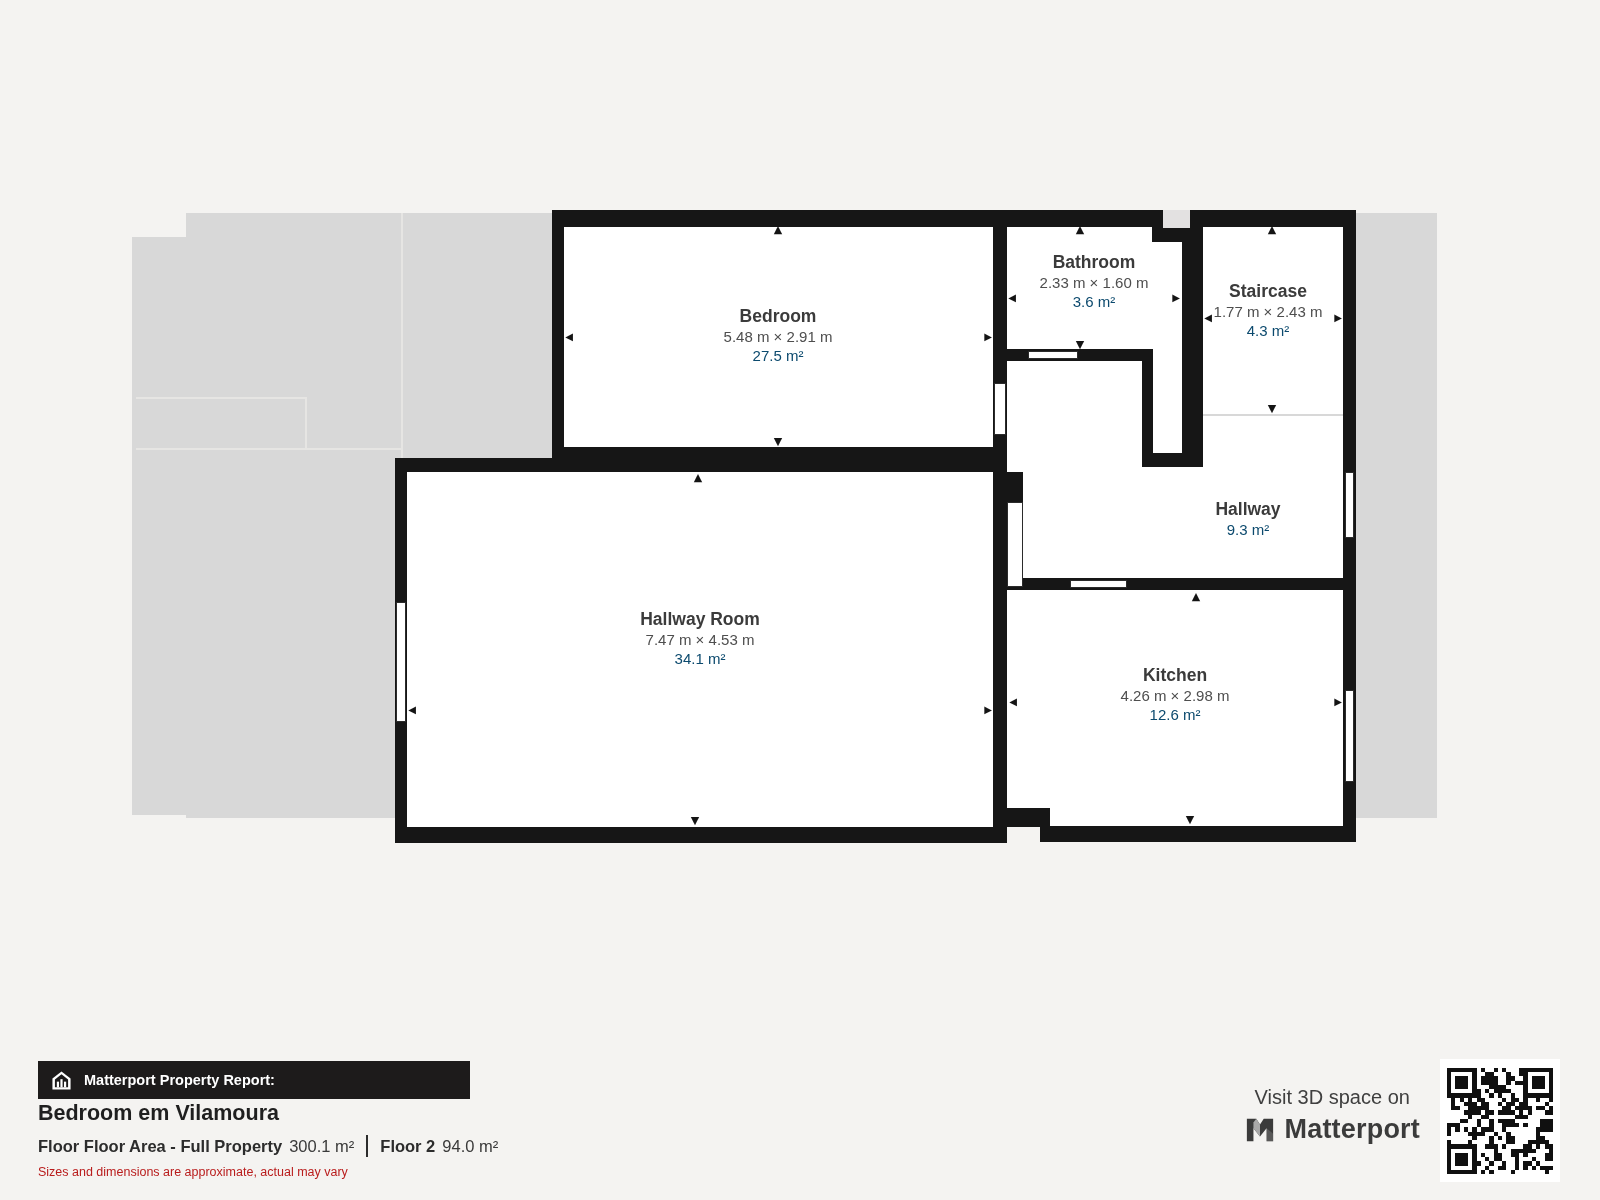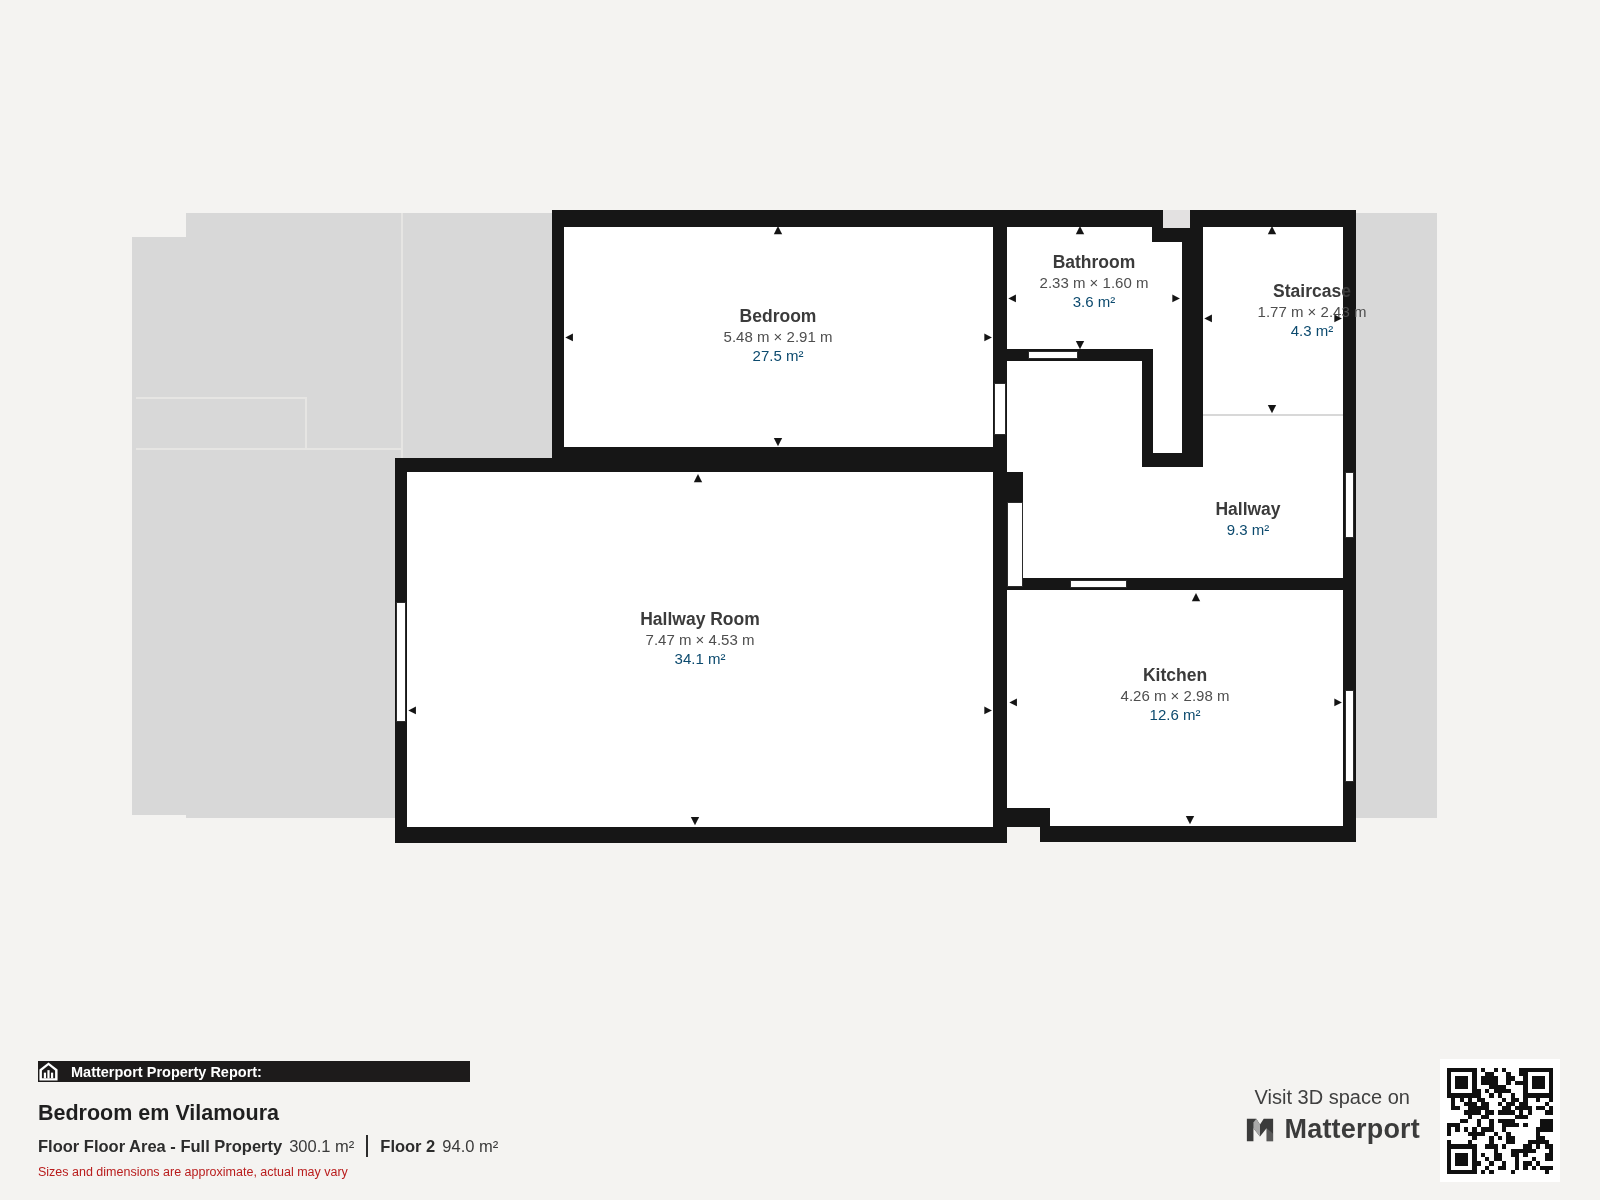--- a/index.html
+++ b/index.html
@@ -24,27 +24,27 @@
   .arr-down::before{content:"▼";}
   .arr-left::before{content:"◀";font-size:10px;}
   .arr-right::before{content:"▶";font-size:10px;}
   
   .room-label{position:absolute;transform:translate(-50%,-50%);text-align:center;white-space:nowrap;}
   .rname{font-weight:bold;font-size:17.5px;line-height:21px;color:#3b3b3b;}
   .rdim{font-size:15px;line-height:19px;color:#4e4e4e;}
   .rarea{font-size:15px;line-height:19px;color:#0c4a6e;}
   .lbl-bedroom{left:778px;top:335px;}
   .lbl-bathroom{left:1094px;top:281px;}
-  .lbl-staircase{left:1312px;top:310px;}
+  .lbl-staircase{left:1268px;top:310px;}
   .lbl-hallway{left:1248px;top:519px;}
   .lbl-living-room{left:700px;top:638px;}
   .lbl-kitchen{left:1175px;top:694px;}
   
-  .banner{position:absolute;left:38px;top:1061px;width:432px;height:21px;background:#1d1b1b;
-          display:flex;align-items:center;box-sizing:border-box;}
+  .banner{position:absolute;left:38px;top:1061px;width:432px;height:38px;background:#1d1b1b;
+          display:flex;align-items:center;padding-left:13px;box-sizing:border-box;}
   .banner-text{color:#ffffff;font-weight:bold;font-size:14.5px;margin-left:12px;}
   .prop-title{position:absolute;left:38px;top:1101px;font-size:21.5px;font-weight:bold;color:#1f1f1f;}
   .info-line{position:absolute;left:38px;top:1135px;display:flex;align-items:center;font-size:16.5px;color:#2c2c2c;}
   .info-line .b{font-weight:bold;}
   .info-line .v{margin-left:7px;color:#3a3a3a;}
   .divider{width:2px;height:22px;background:#2c2c2c;margin:0 12px;}
   .disclaimer{position:absolute;left:38px;top:1165px;font-size:12.5px;color:#b91c1c;}
   
   .promo{position:absolute;right:180px;top:1086px;text-align:center;}
   .visit{font-size:20px;color:#3f3f3f;}

